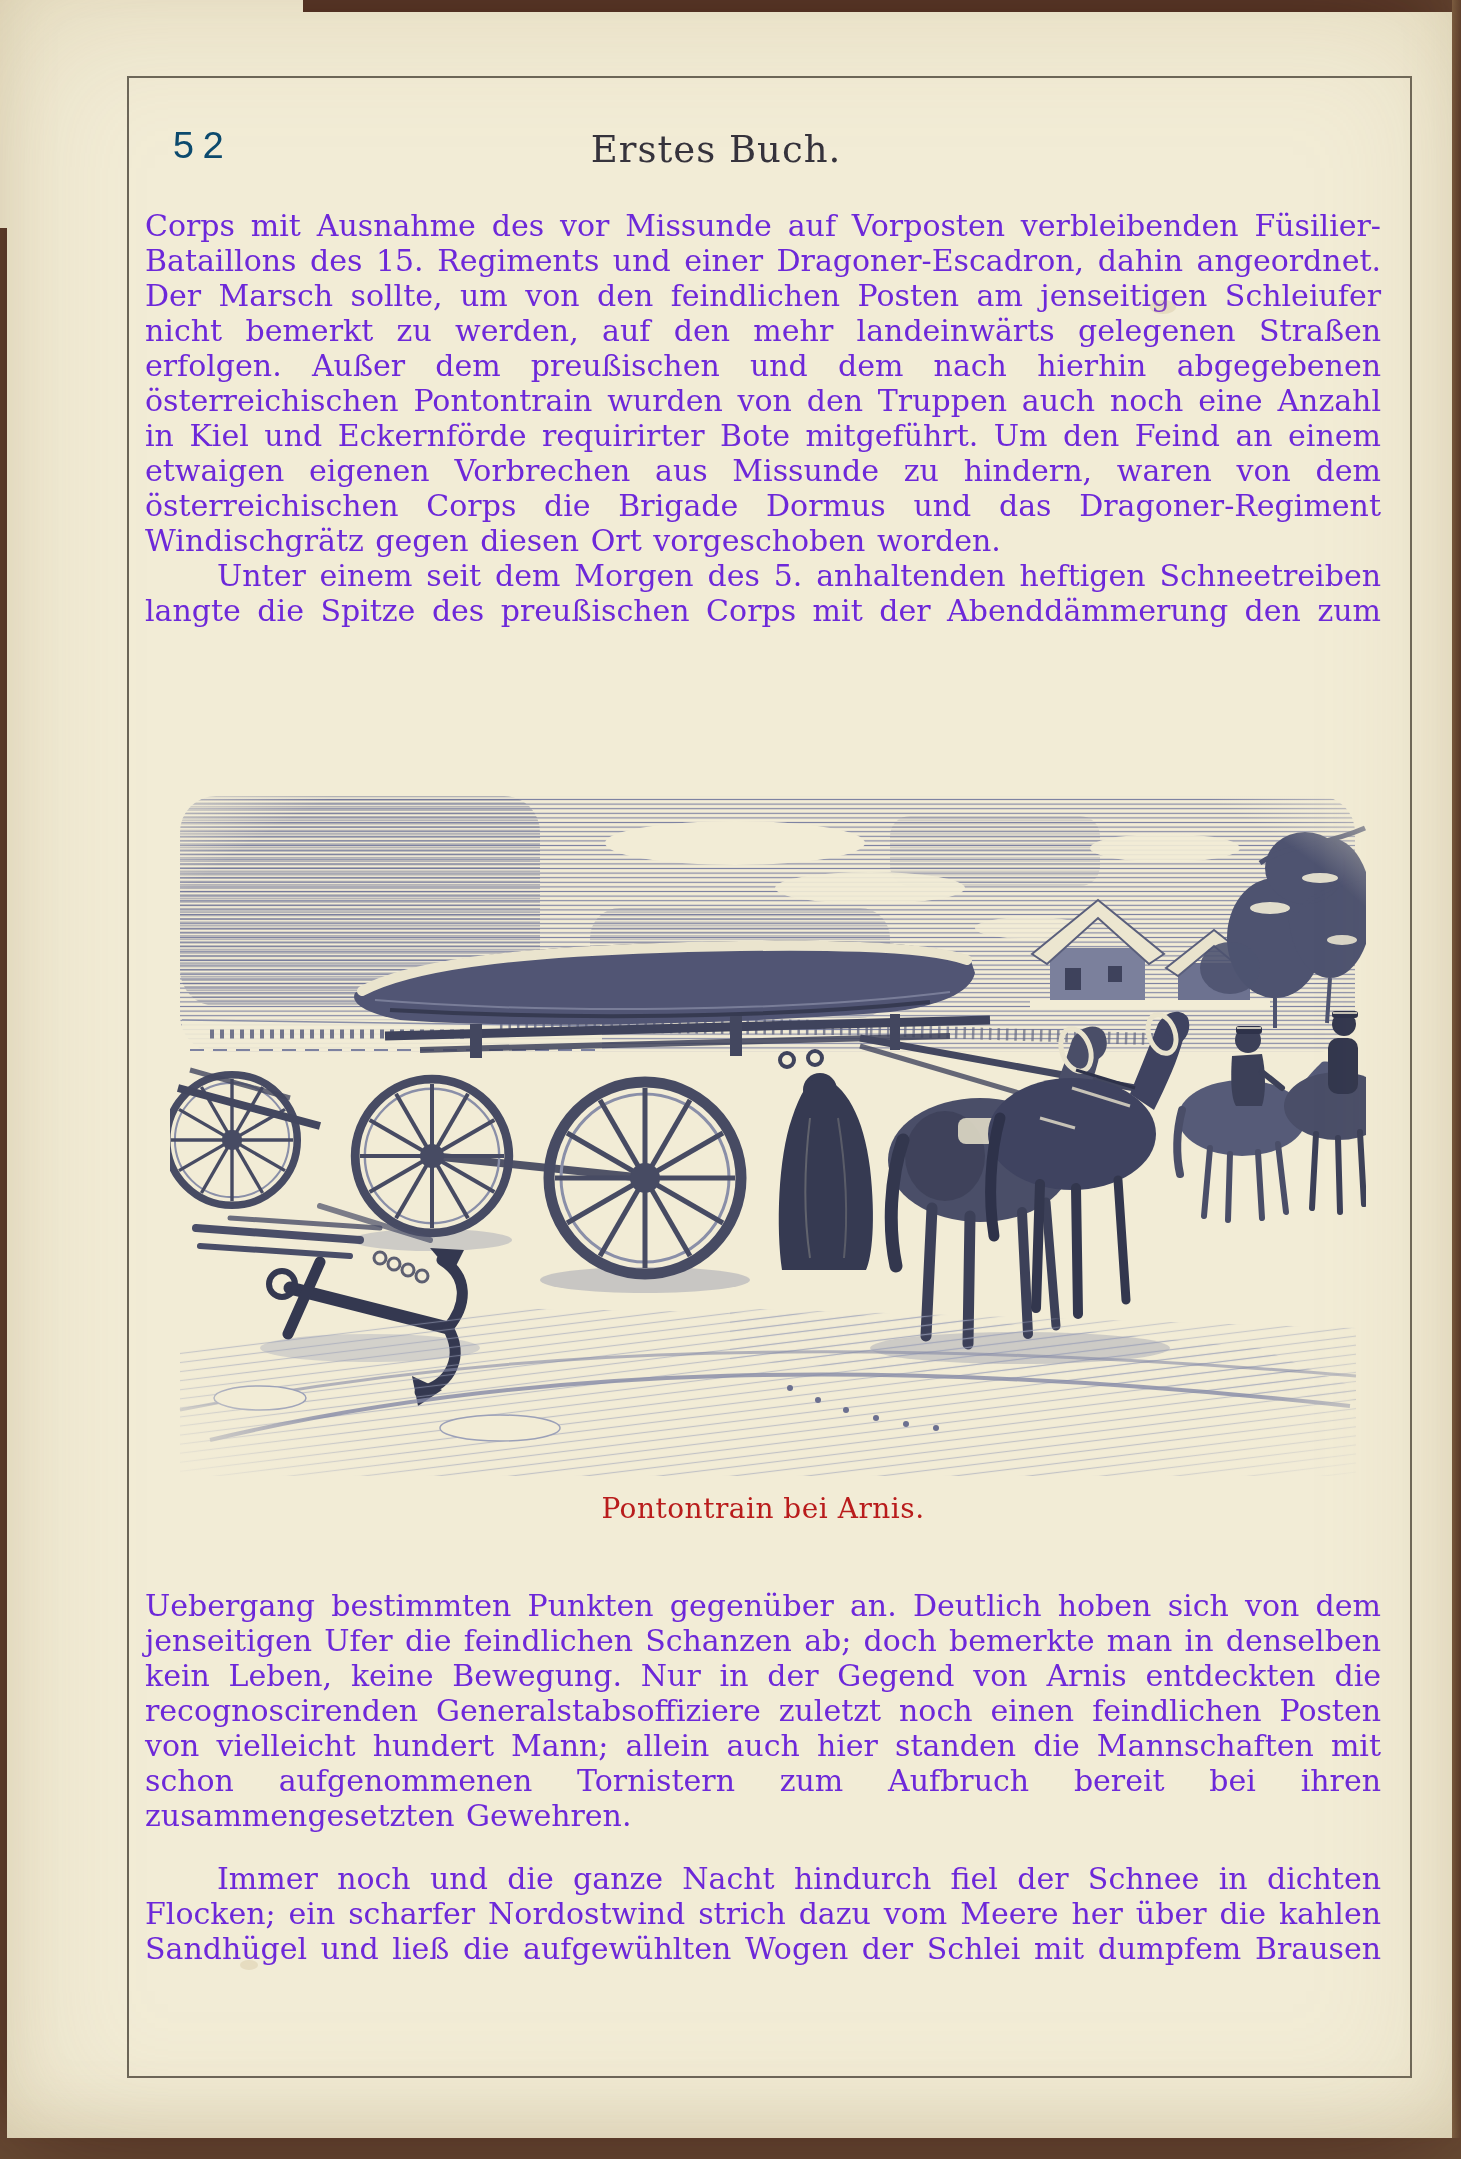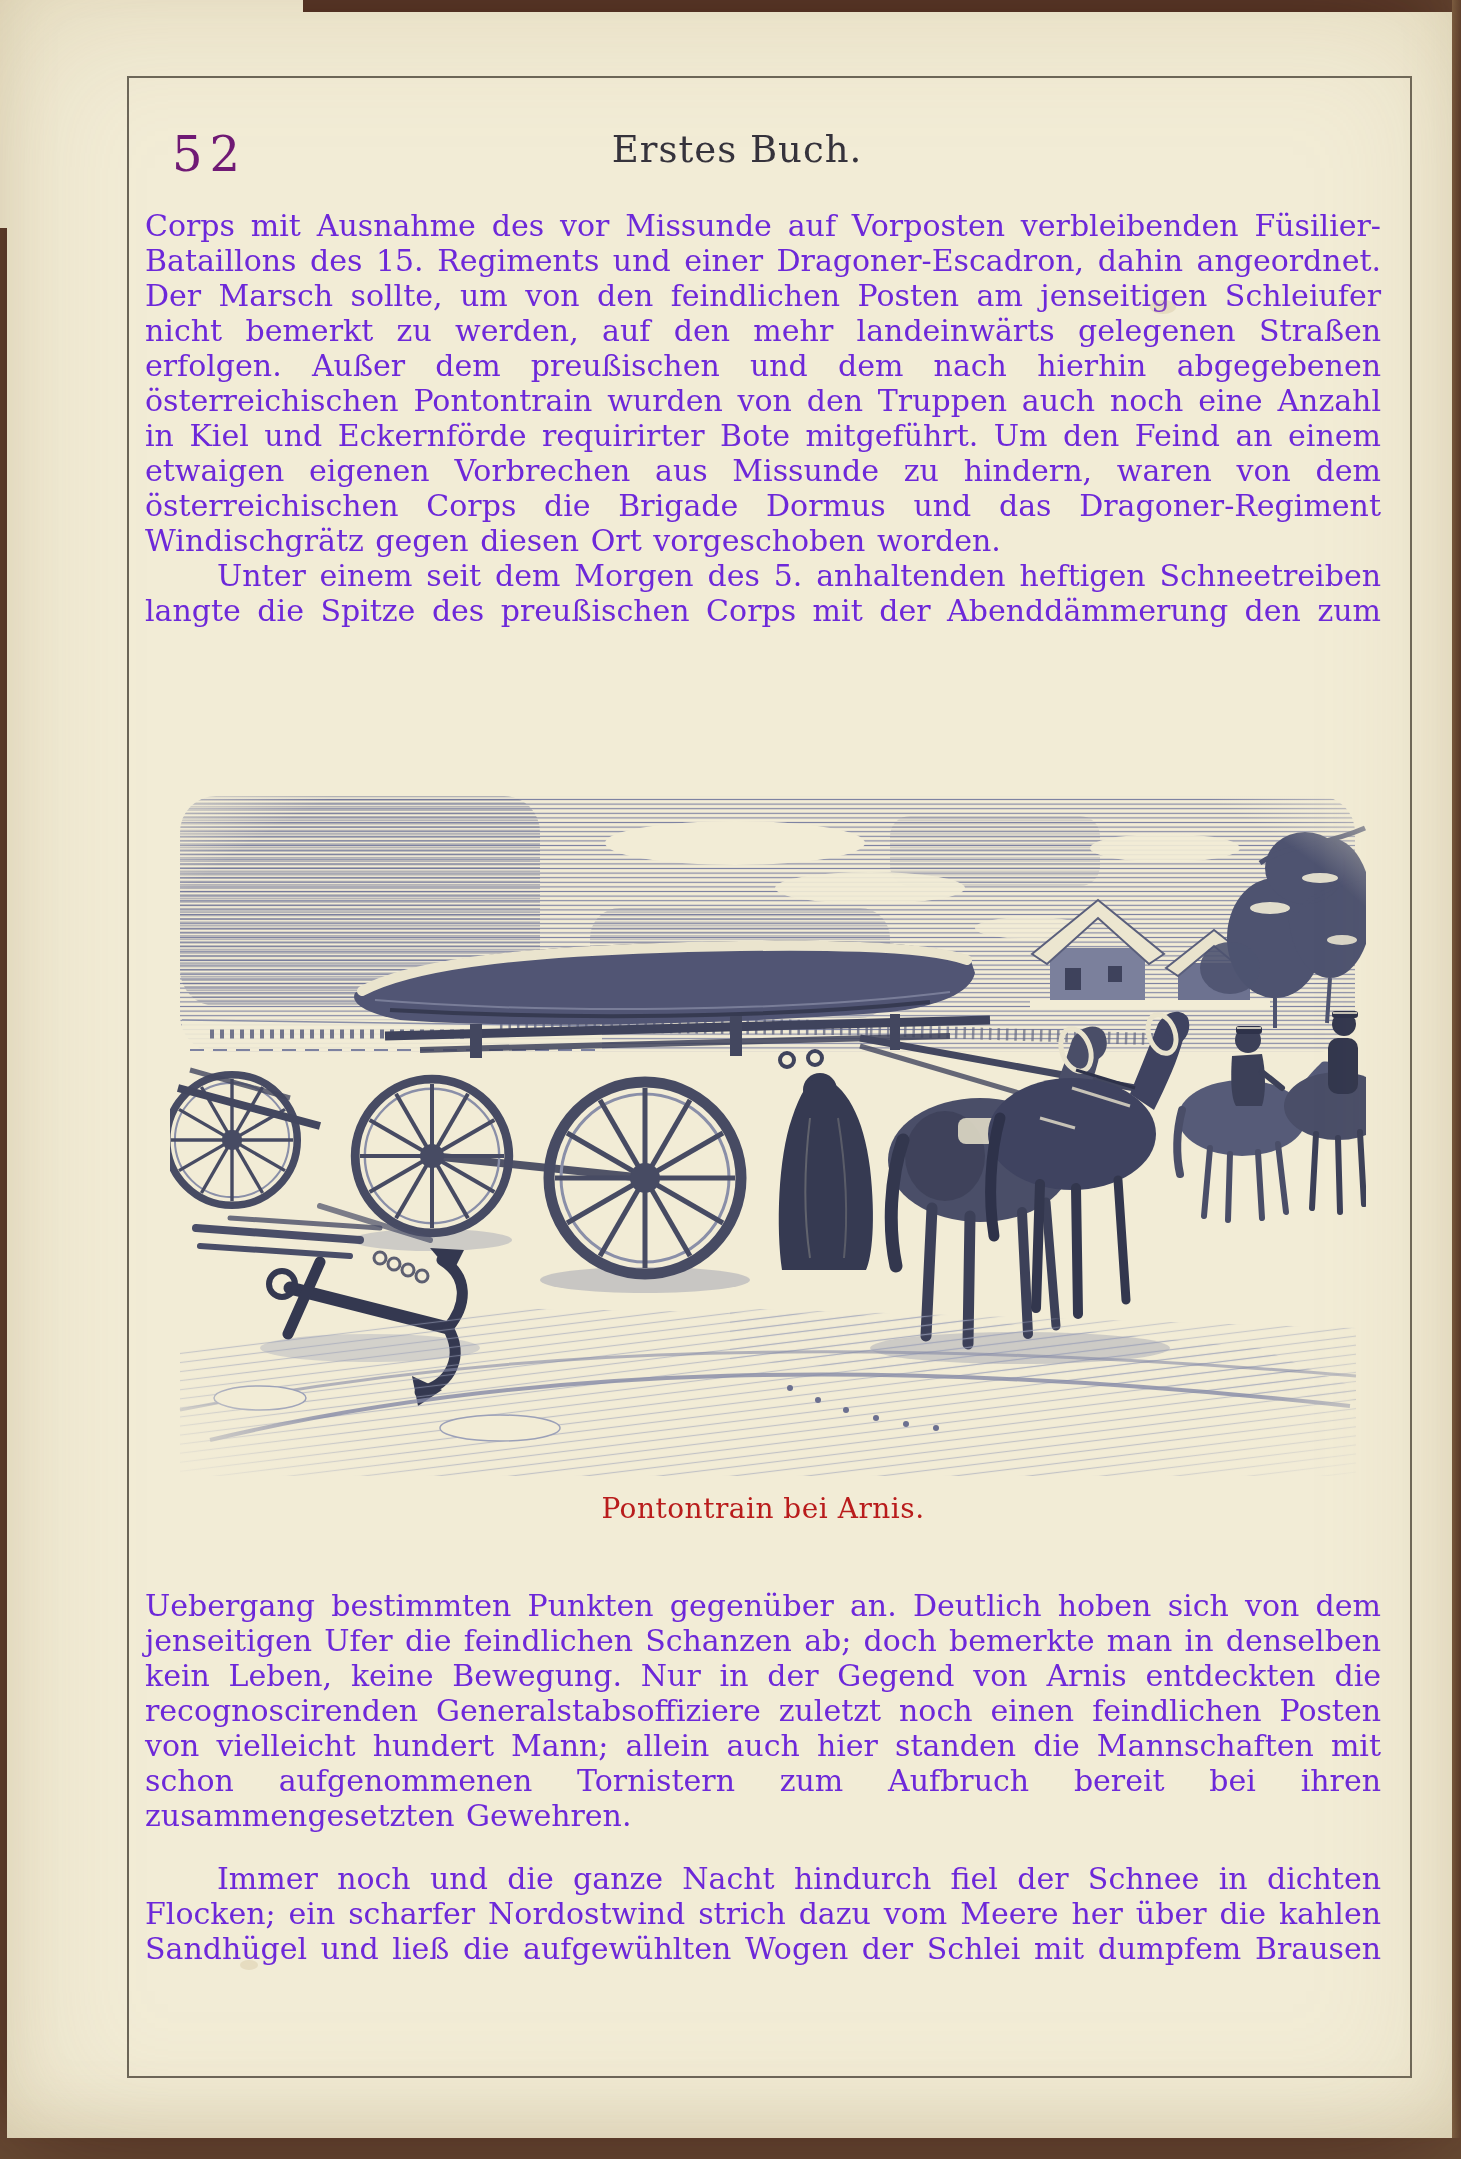--- a/index.html
+++ b/index.html
@@ -18,25 +18,26 @@
   #paper-shade{position:absolute;inset:0;pointer-events:none;
     box-shadow:inset 0 0 140px rgba(176,154,104,.28), inset 0 -40px 60px rgba(150,128,86,.18);}
   .fox{position:absolute;border-radius:50%;background:rgba(186,164,116,.22);}
   
   #page-frame{
     position:absolute;left:127px;top:76px;width:1285px;height:2002px;
     border:2px solid rgba(84,78,66,.85);box-sizing:border-box;
   }
   
   #page-number{
-    position:absolute;left:172px;top:126px;font-size:48px;letter-spacing:7px;
-    color:#701a75;
+    position:absolute;left:172px;top:126px;font-size:38px;letter-spacing:7px;
+    color:#0c4a6e;
+    font-family:Liberation Mono, monospace;
   }
   #running-header{
-    position:absolute;left:162px;top:128px;width:1150px;text-align:center;
+    position:absolute;left:141px;top:128px;width:1150px;text-align:center;
     font-size:37px;letter-spacing:1px;color:#36333c;
   }
   
   .text-block{position:absolute;left:145px;width:1236px;}
   #text-upper{top:208px;}
   #text-lower{top:1588px;}
   .para{
     margin:0;font-size:30px;line-height:35px;text-align:justify;
     word-spacing:2px;color:#6d28d9;
   }

